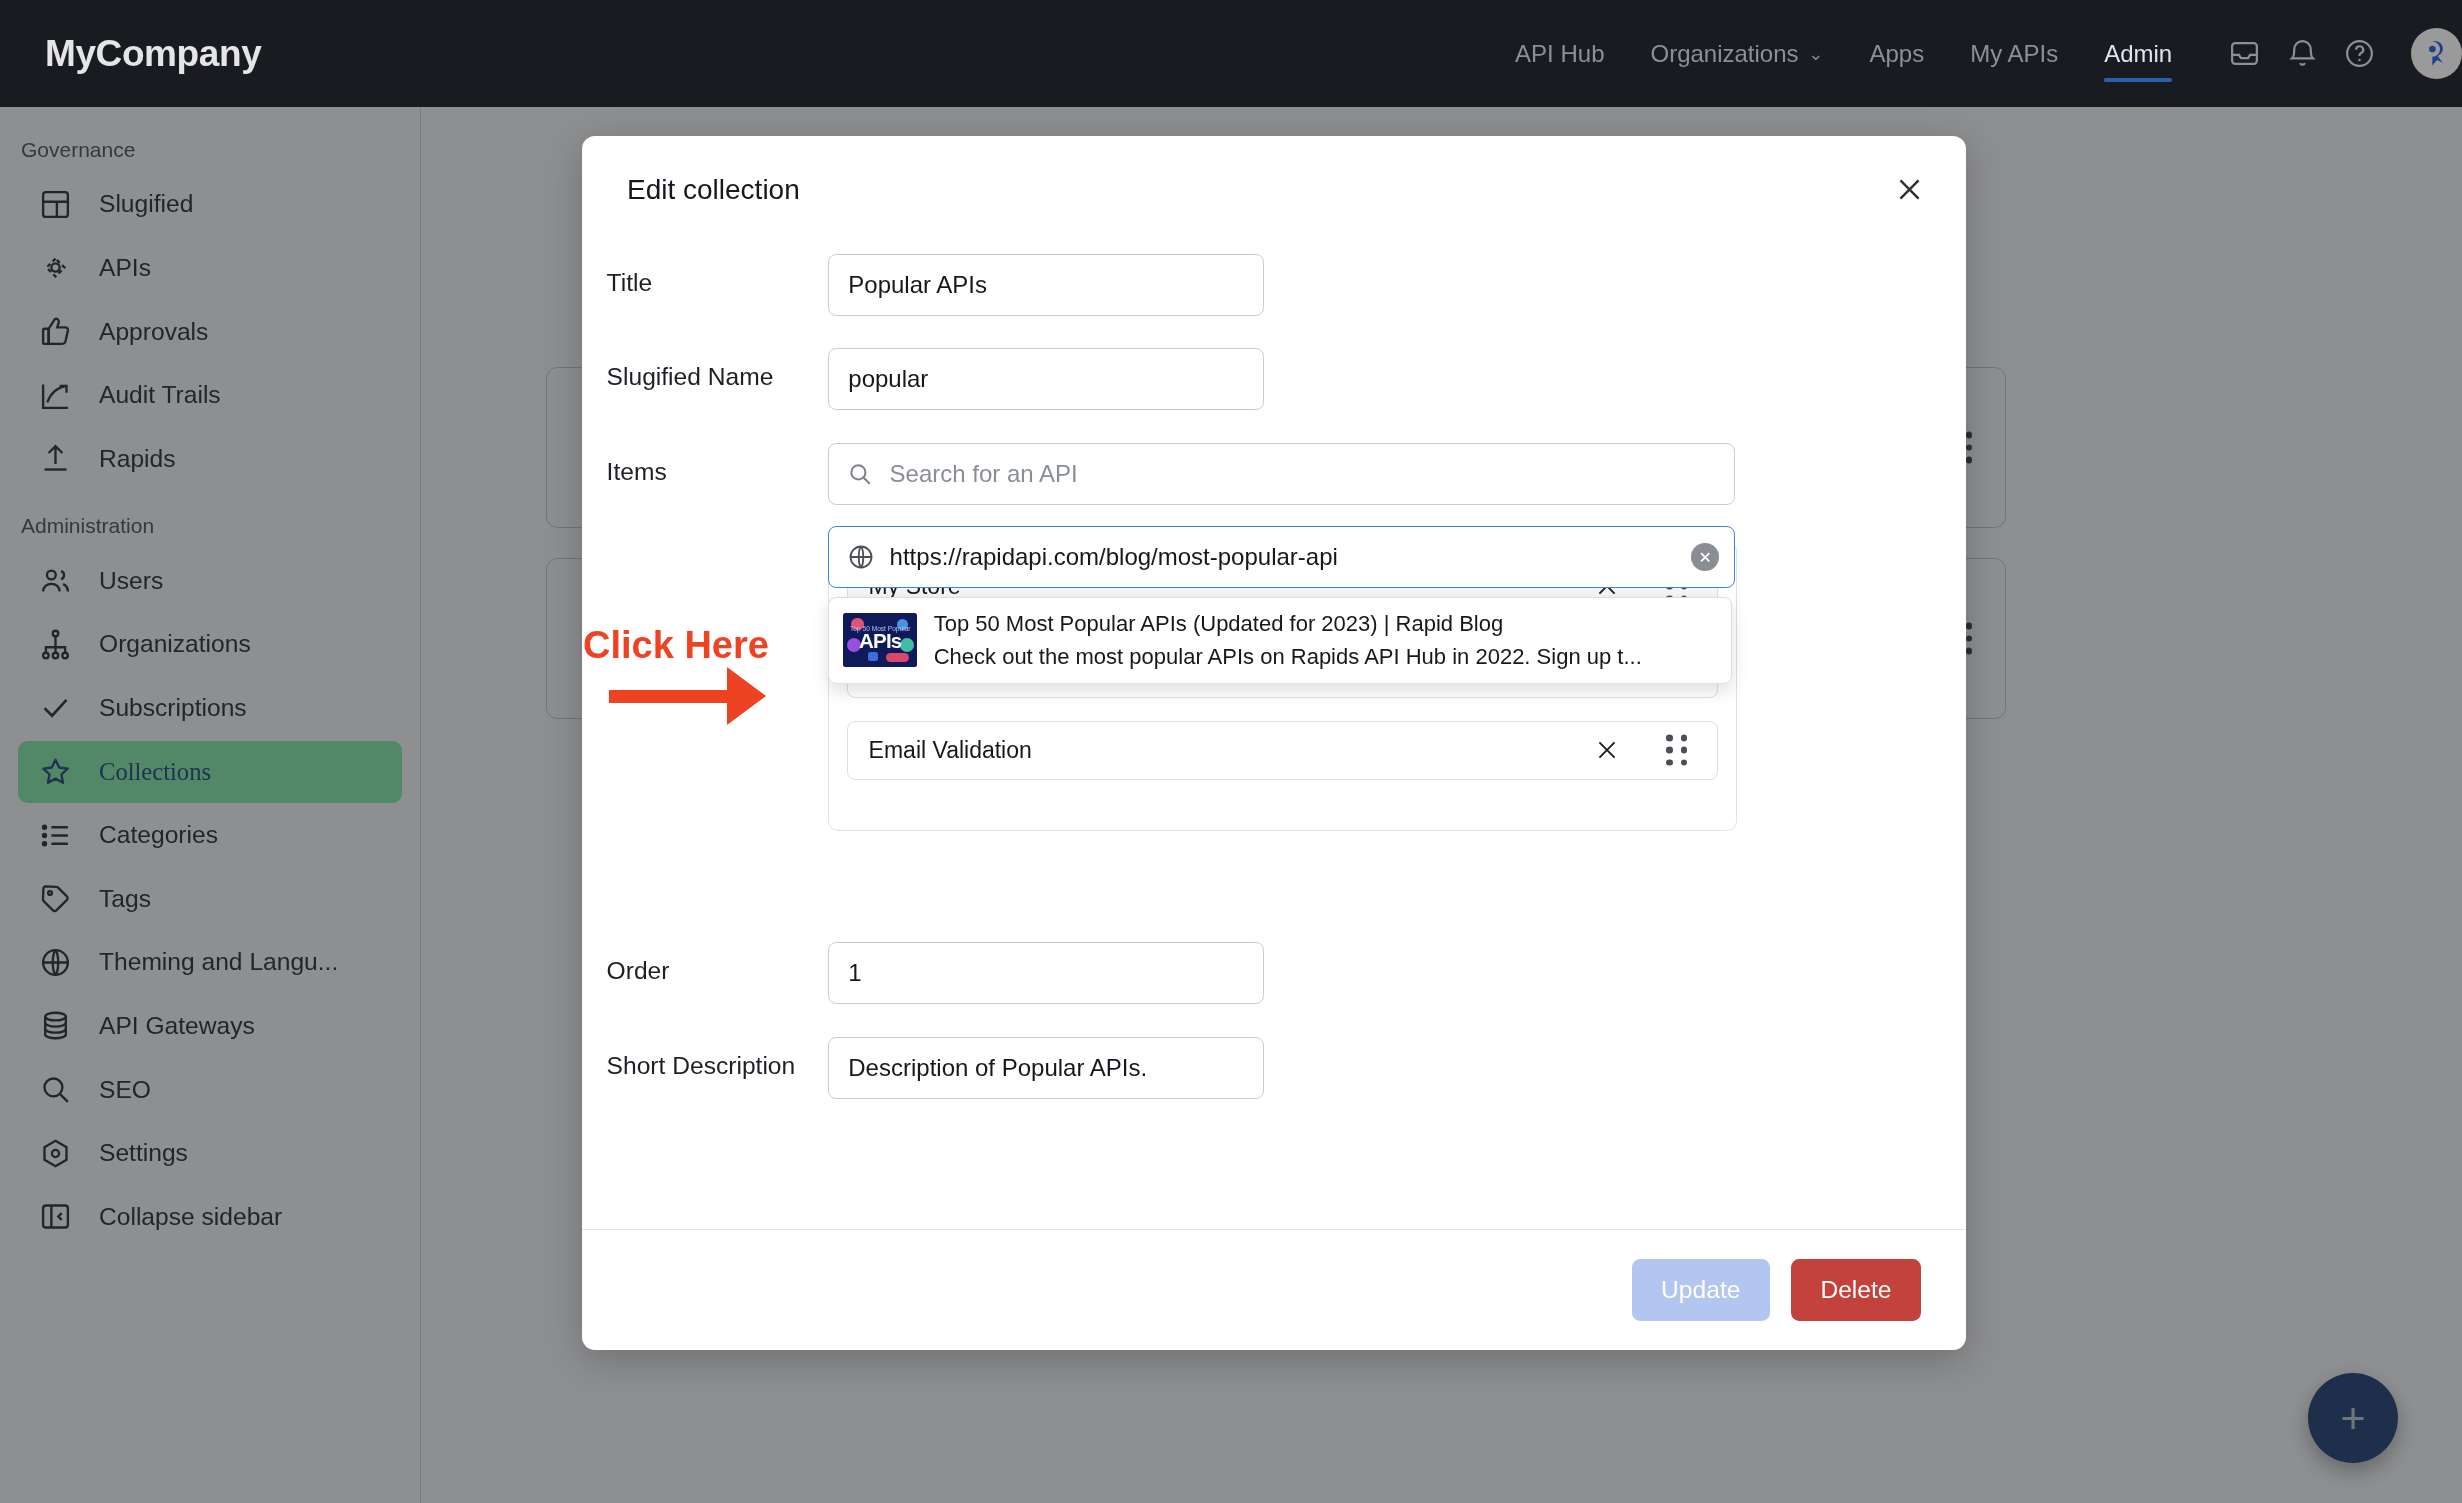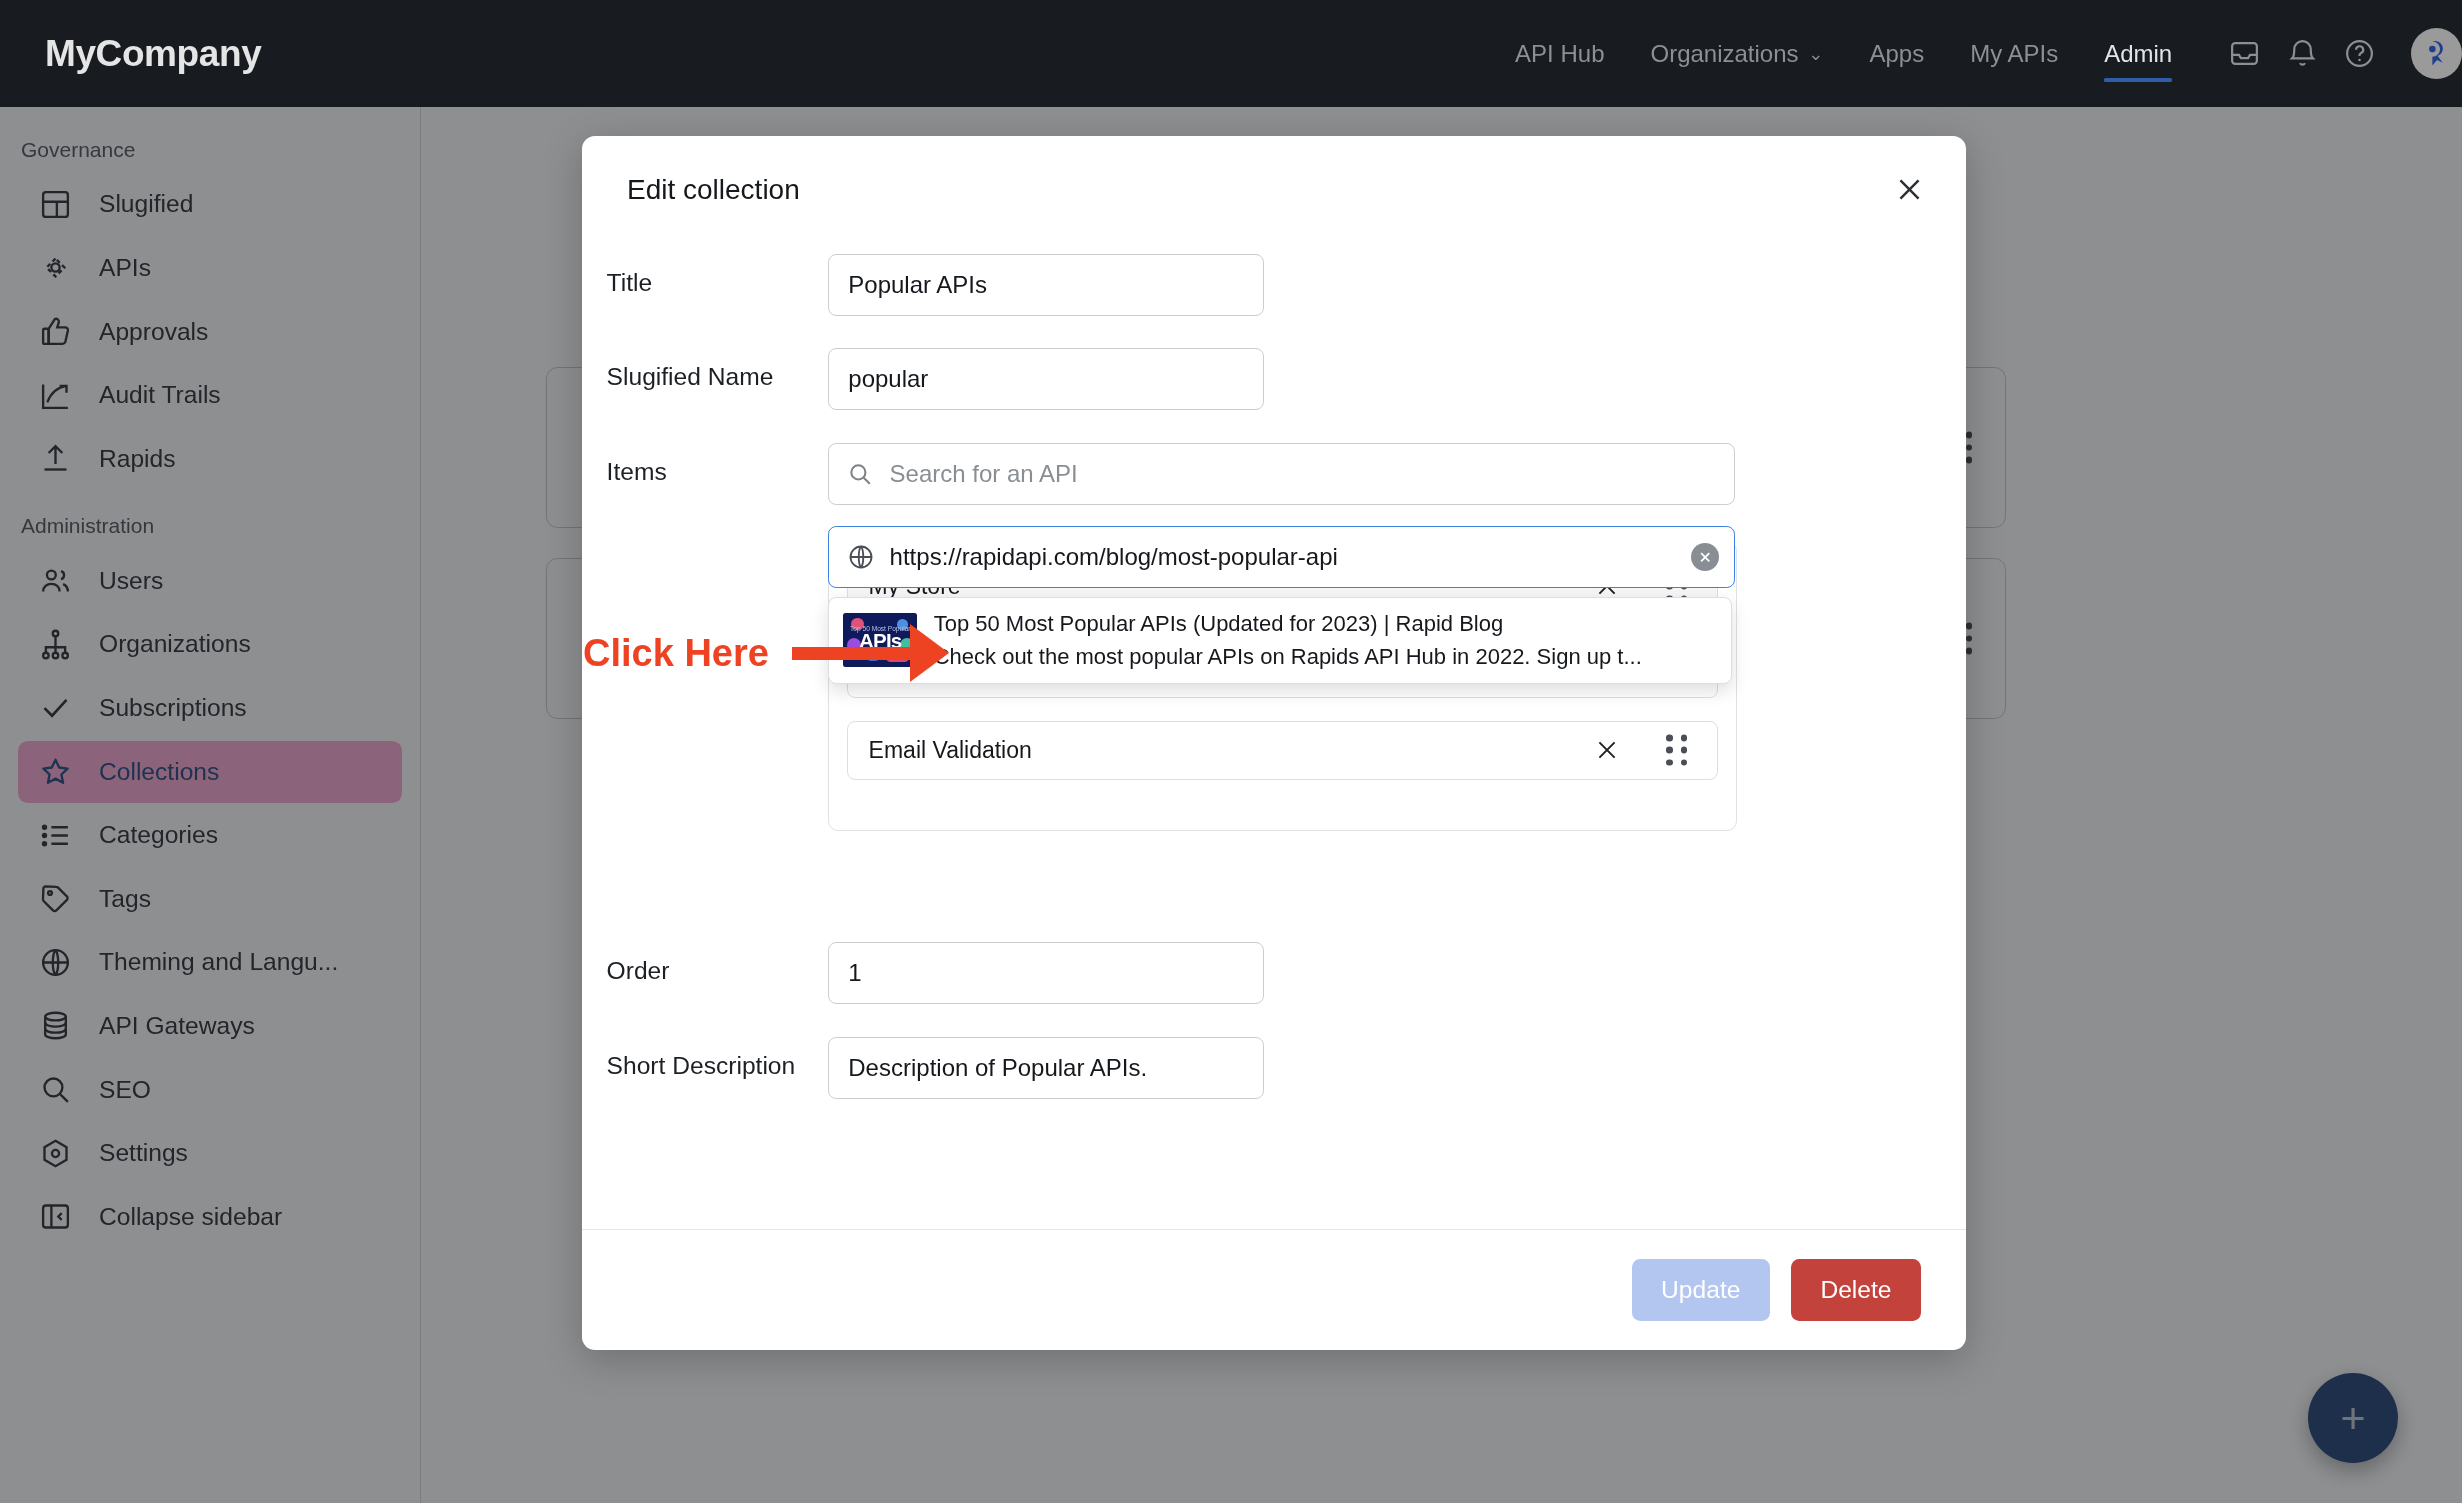--- a/index.html
+++ b/index.html
@@ -54,21 +54,21 @@
     padding-top: 18px; z-index: 10;
   }
   .side-section {
     font-size: 21px; color: #4c5159; padding: 13px 0 9.8px 21px;
   }
   .side-item {
     display: flex; align-items: center; height: 62px;
     margin: 1.6px 18px; padding-left: 21px; border-radius: 9.8px;
     color: #272a2e; font-size: 24.6px; cursor: pointer;
   }
-  .side-item.active { background: #f9a8d4; color: #20457c; }
+  .side-item.active { background: #86efac; color: #20457c; font-family: Liberation Serif, serif; }
   .side-ico {
     width: 33px; height: 33px; margin-right: 27px; flex: 0 0 33px;
     display: flex; align-items: center; justify-content: center;
   }
   .side-ico svg { width: 100%; height: 100%; display: block; }
 
   
   .content {
     position: absolute; left: 421px; top: 107px; right: 0; bottom: 0;
     background: #ffffff; z-index: 5;
@@ -228,21 +228,21 @@
   .sug-thumb .pill {
     position: absolute; left: 43px; top: 40px; width: 23px; height: 9px;
     background: #d9476b; border-radius: 4.9px;
   }
   .sug-text { min-width: 0; }
   .sug-title { font-size: 22px; color: #15181c; white-space: nowrap; }
   .sug-desc { font-size: 22px; color: #15181c; margin-top: 6.6px; white-space: nowrap; }
 
   
   .anno {
-    position: absolute; z-index: 70; display: flex; align-items: center;
+    position: absolute; z-index: 70; display: flex; align-items: center; flex-direction: column;
   }
   .anno-text {
     font-size: 38px; font-weight: bold; color: #ee4323; white-space: nowrap;
   }
   .anno-arrow { margin-left: 23px; display: flex; align-items: center; }
   .anno-arrow .shaft { width: 119px; height: 13px; background: #ee4323; }
   .anno-arrow .head {
     width: 0; height: 0; border-top: 29px solid transparent;
     border-bottom: 29px solid transparent; border-left: 39px solid #ee4323;
     margin-left: -0.8px;

